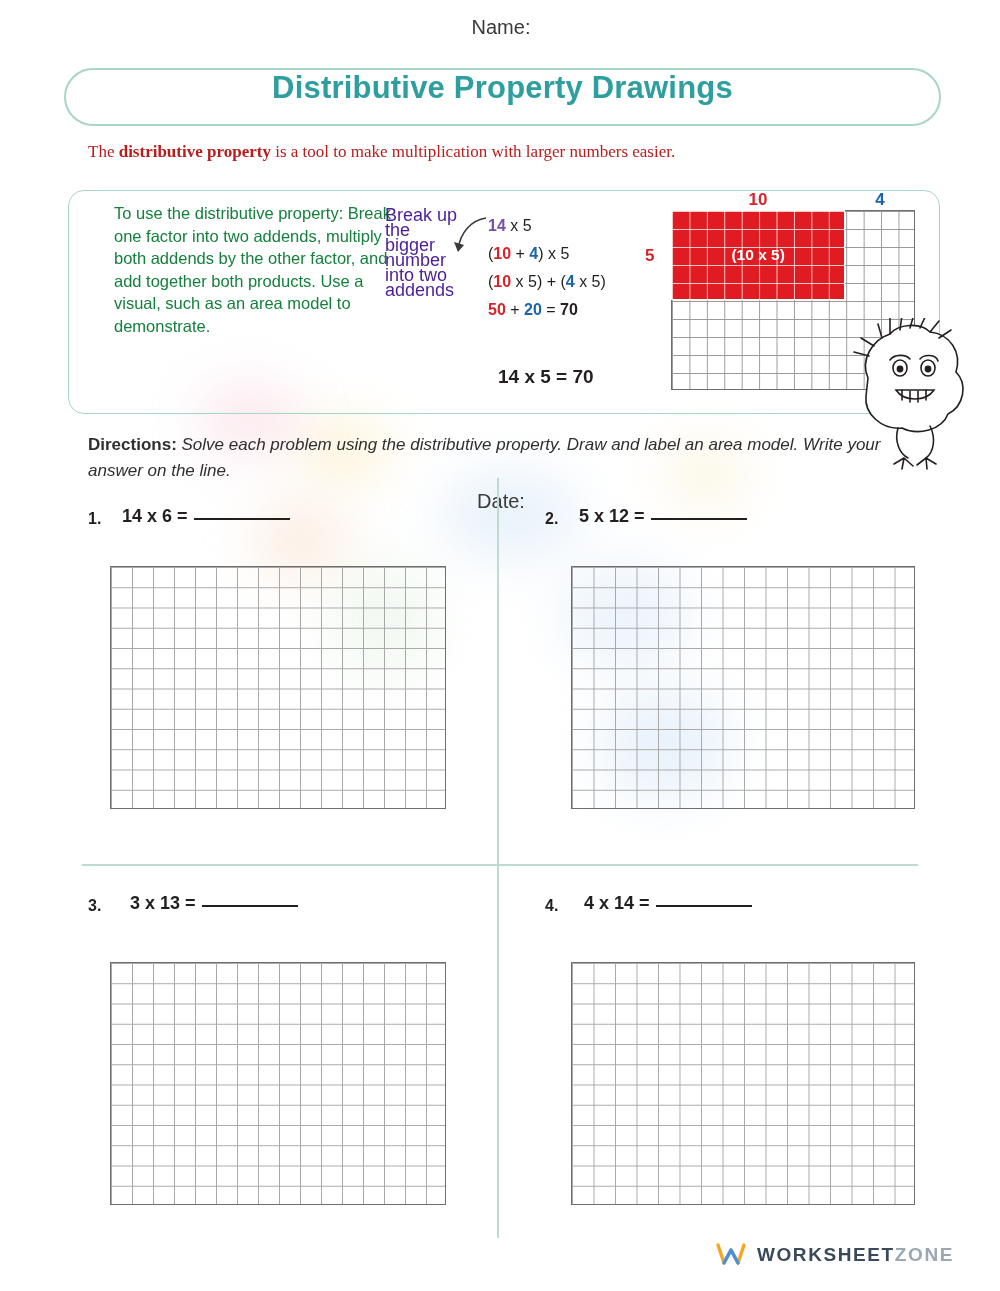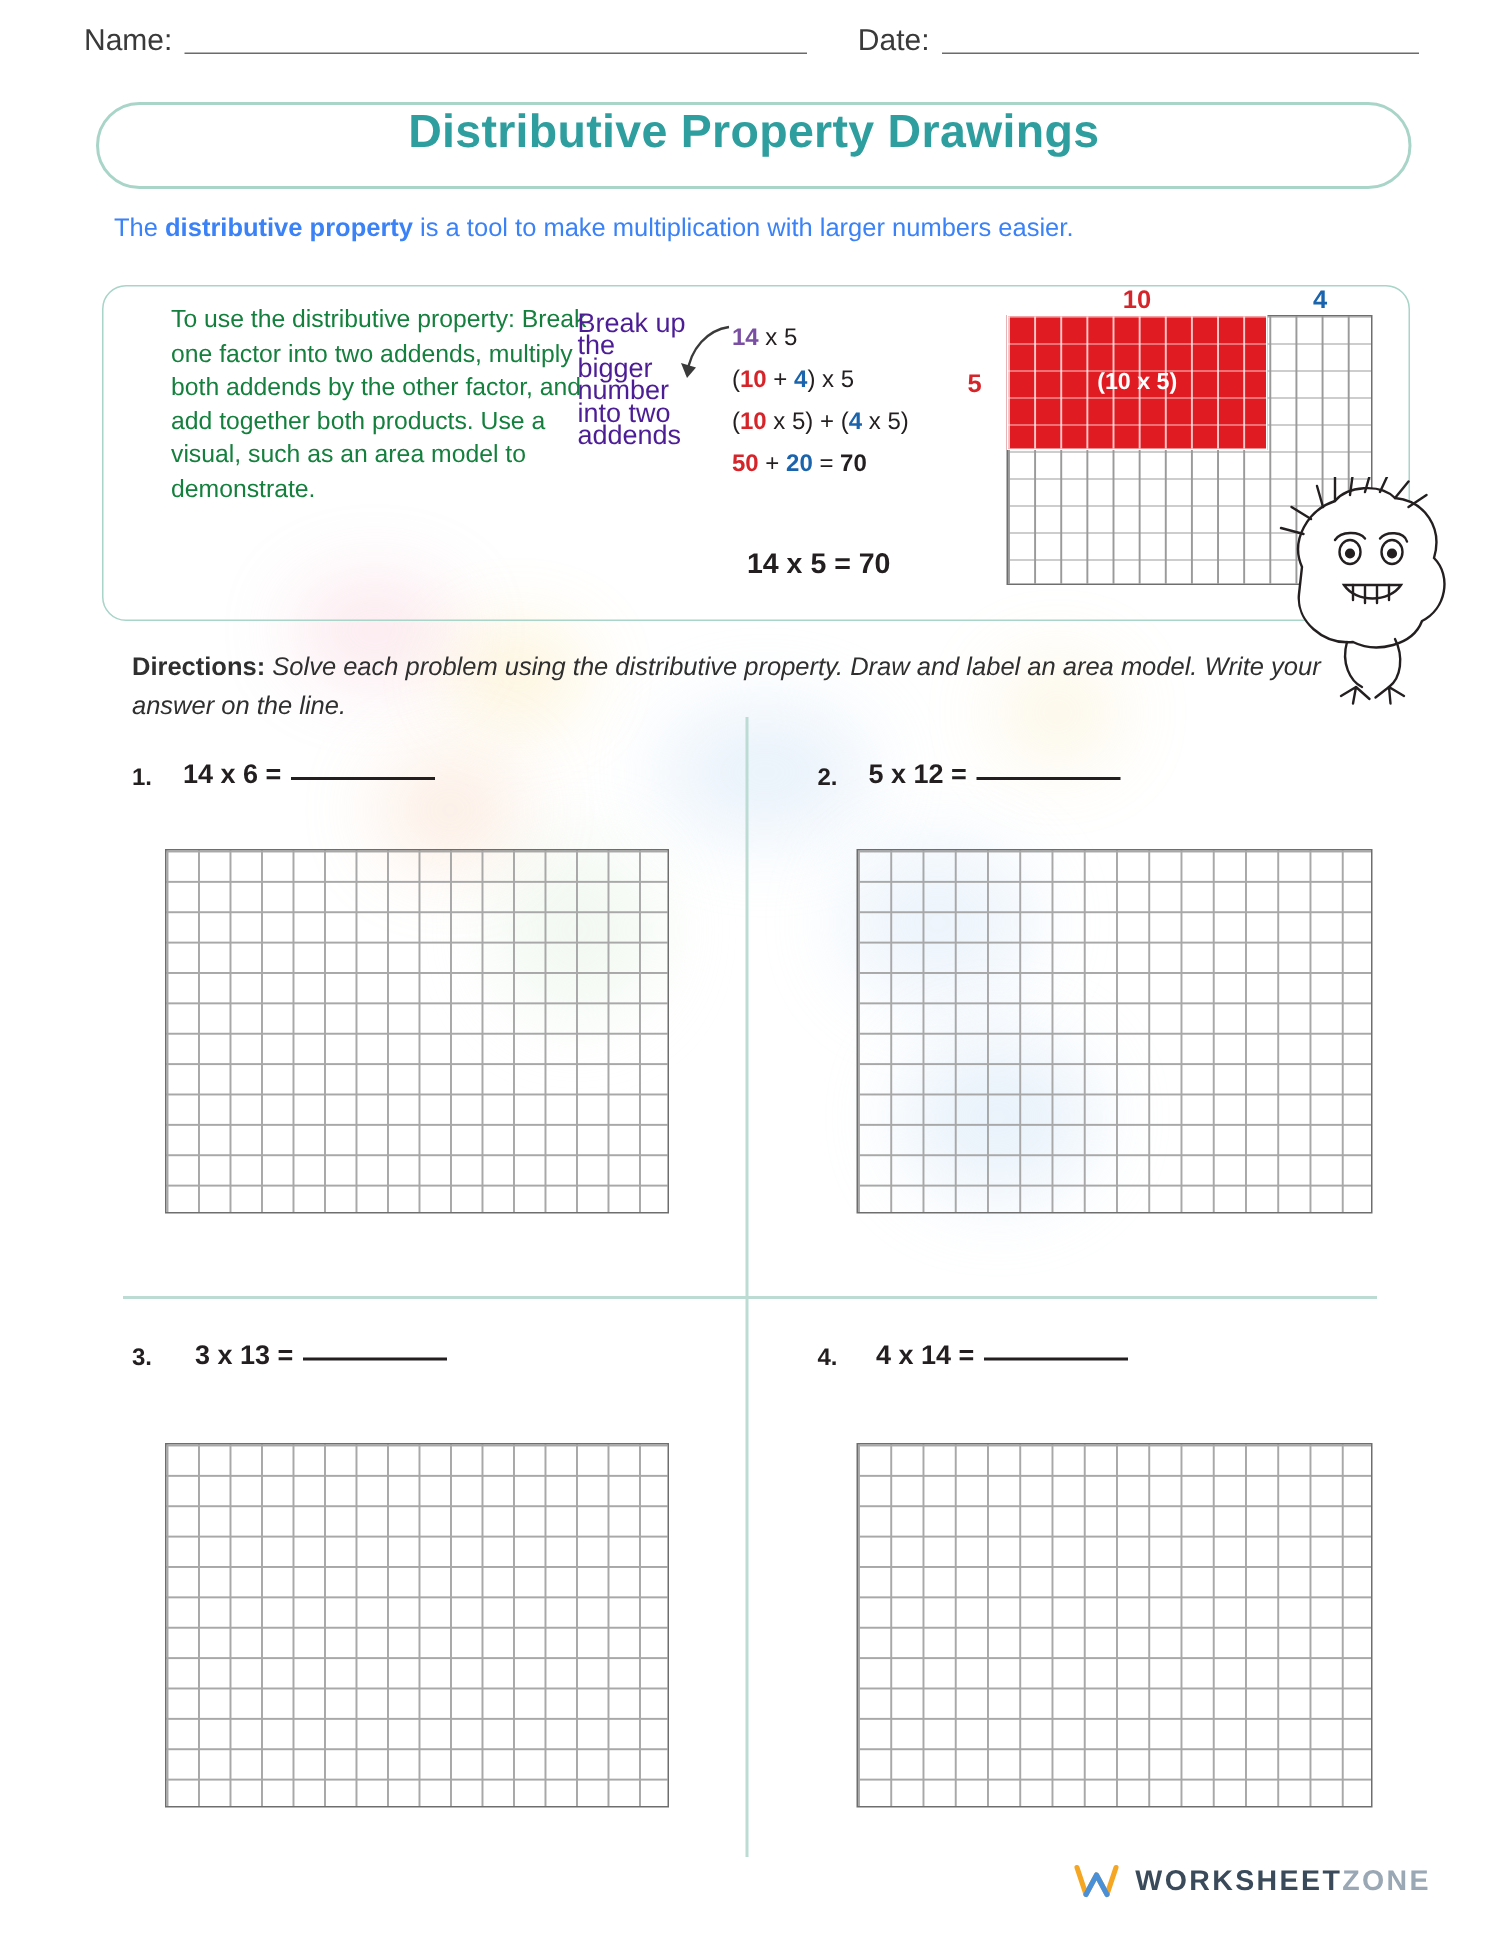--- a/index.html
+++ b/index.html
@@ -30,22 +30,22 @@
   .blob.b4 { left: 560px; top: 560px; width: 130px; height: 110px; background: #cfe3f6; opacity:.38; }
   .blob.b5 { left: 330px; top: 560px; width: 110px; height: 120px; background: #dff0dd; opacity:.40; }
   .blob.b6 { left: 600px; top: 690px; width: 130px; height: 110px; background: #cfe3f6; opacity:.45; }
   .blob.b7 { left: 250px; top: 500px; width: 100px; height: 80px; background: #f6c9a8; opacity:.30; }
   .blob.b8 { left: 665px; top: 440px; width: 80px;  height: 70px; background: #f4e0a0; opacity:.28; }
 
   
   .topline {
     position: absolute;
     left: 56px; top: 16px; width: 890px;
-    display: flex; align-items: flex-start;
-    font-size: 20px; color: #3a3a3a;
+    display: flex; align-items: center;
+    font-size: 20px; color: #3a3a3a; flex-direction: column;
   }
   .topline .lbl { white-space: nowrap; }
   .rule {
     border-bottom: 1.5px solid #6b6b6b;
     height: 20px;
     margin: 0 0 2px 8px;
   }
   .name-rule { flex: 0 0 415px; }
   .date-gap  { flex: 0 0 34px; }
   .date-rule { flex: 1 1 auto; }
@@ -63,23 +63,24 @@
     margin: 0;
     font-size: 31px;
     font-weight: bold;
     color: #2f9e9e;
     letter-spacing: .2px;
   }
 
   
   .intro {
     position: absolute;
-    left: 76px; top: 142px;
+    left: 88px; top: 142px;
     font-size: 17px;
-    color: #3b82f6;
+    color: #b91c1c;
+    font-family: Liberation Serif, serif;
   }
   .intro b { font-weight: bold; }
 
   
   .example-box {
     position: absolute;
     left: 68px; top: 190px;
     width: 872px; height: 224px;
     border: 1.5px solid #a9d4c8;
     border-radius: 16px;

